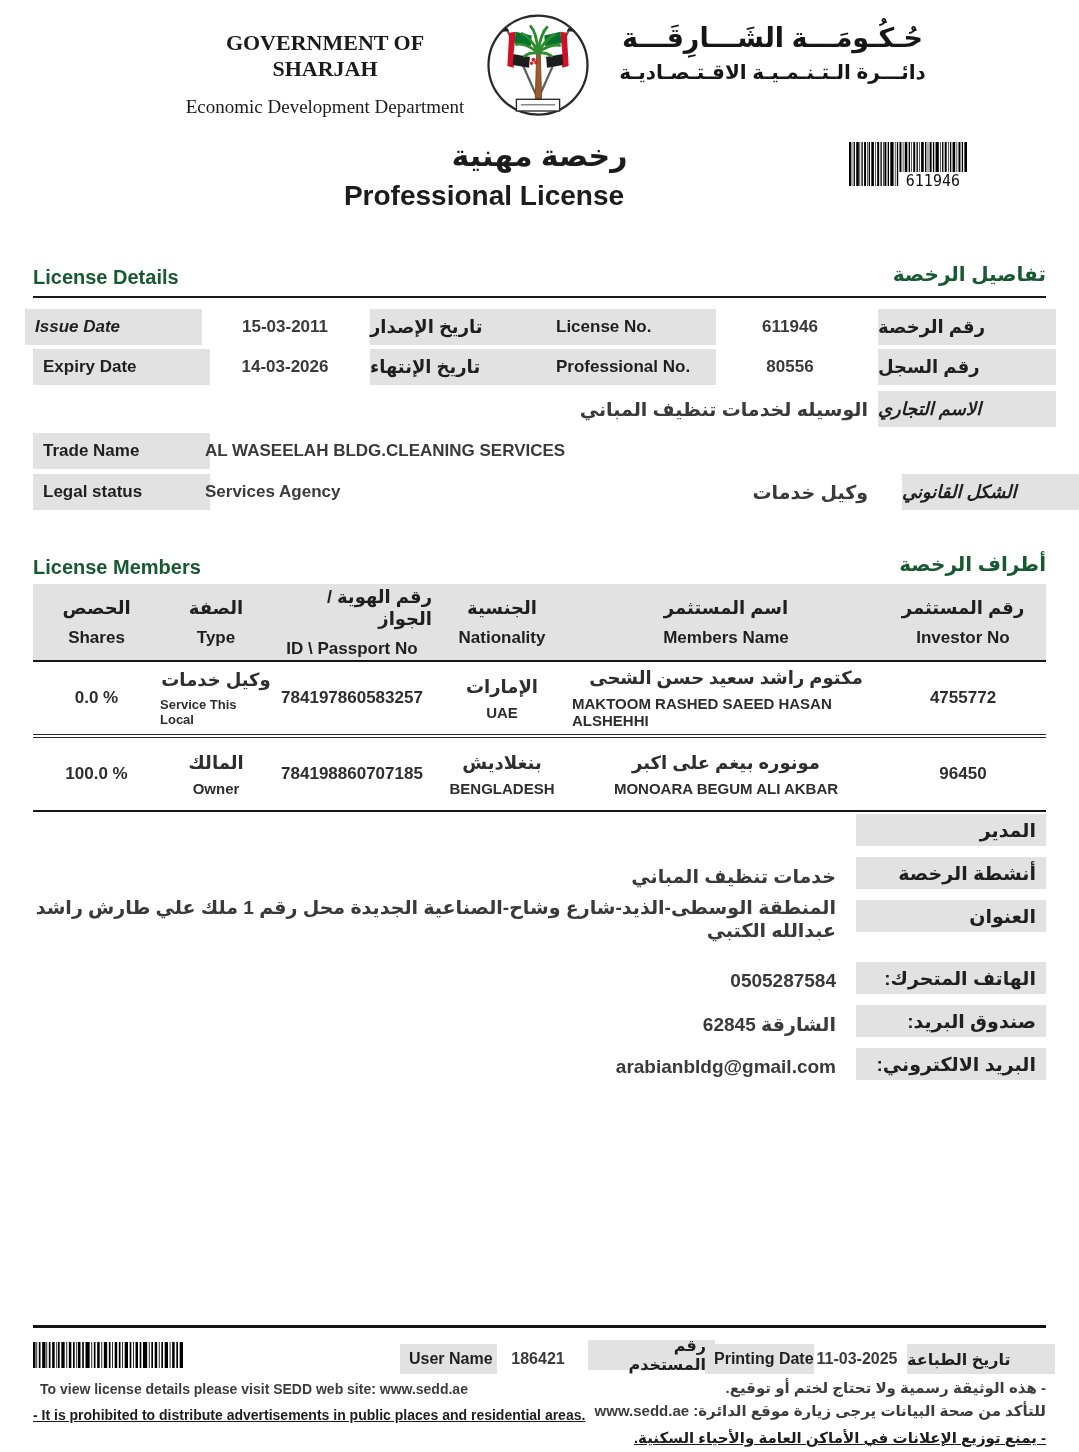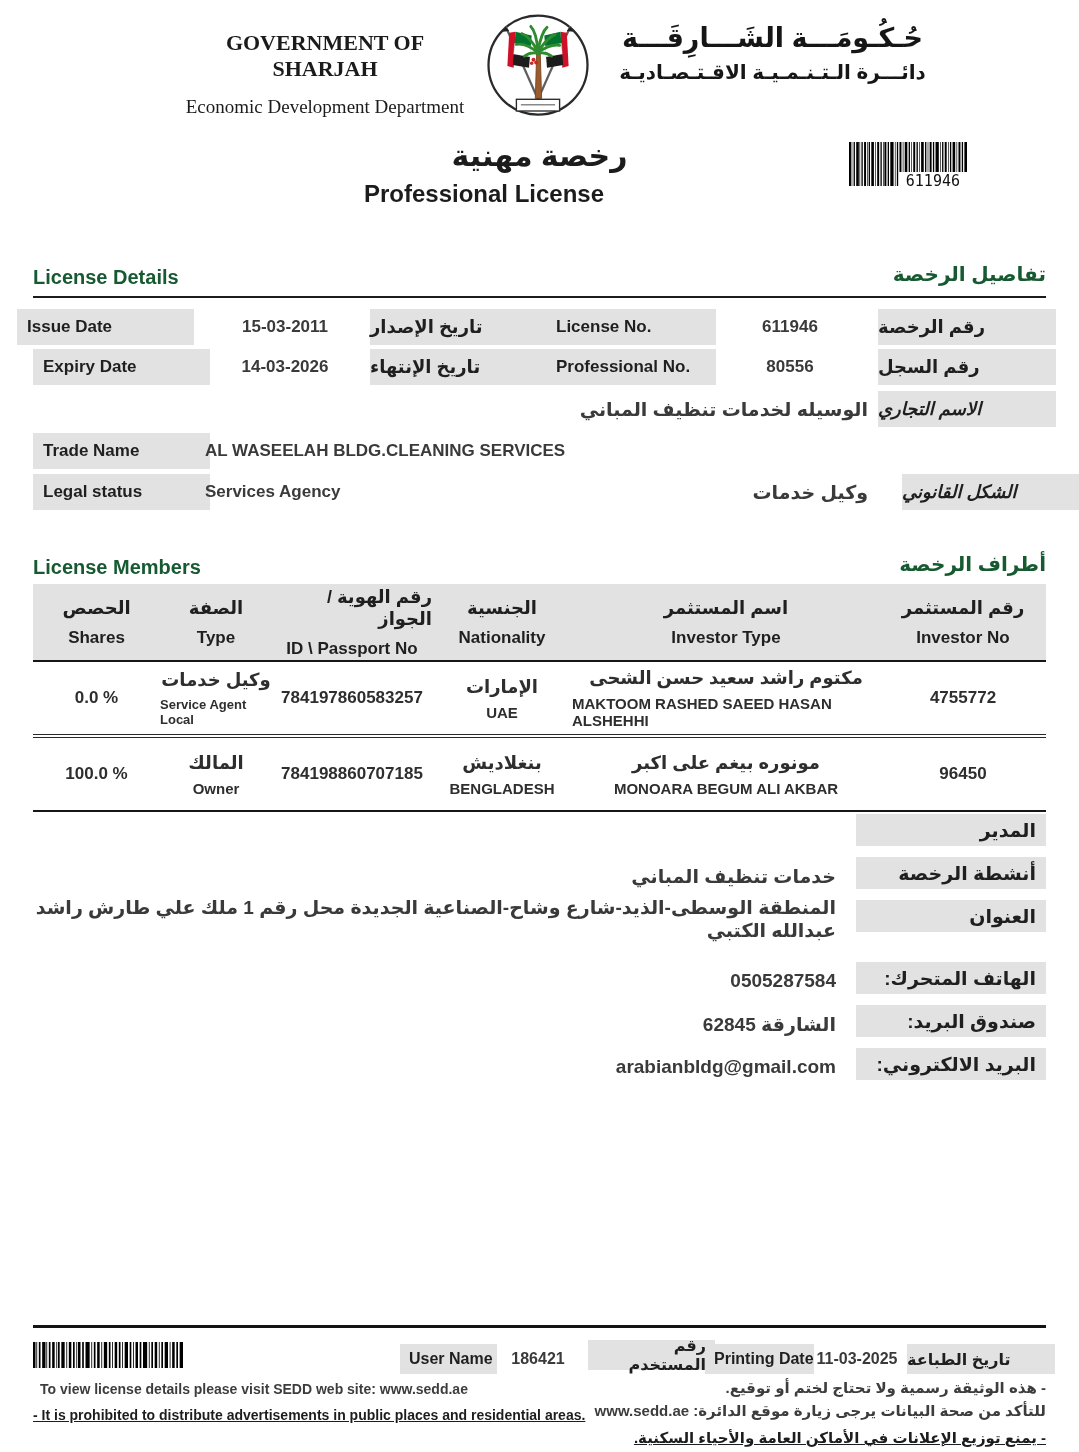--- a/index.html
+++ b/index.html
@@ -8,21 +8,21 @@
   .abs{position:absolute;}
   
   .gov-en{left:175px;top:30px;width:300px;text-align:center;}
   .gov-en .t1{font-family:"Liberation Serif","DejaVu Serif",serif;font-weight:bold;font-size:22px;color:#1b1b1b;}
   .gov-en .t2{font-family:"Liberation Serif","DejaVu Serif",serif;font-size:19px;color:#1b1b1b;margin-top:14px;}
   .gov-ar{left:605px;top:22px;width:335px;text-align:center;direction:rtl;}
   .gov-ar .t1{font-weight:bold;font-size:27px;color:#161616;}
   .gov-ar .t2{font-weight:bold;font-size:20px;color:#161616;margin-top:6px;}
   
   .title-ar{left:0;top:138px;width:1079px;text-align:center;font-weight:bold;font-size:30px;direction:rtl;color:#1c1c1c;}
-  .title-en{left:0;top:180px;width:968px;text-align:center;font-weight:bold;font-size:24px;color:#1c1c1c;}
+  .title-en{left:0;top:180px;width:968px;text-align:center;font-weight:bold;font-size:28px;color:#1c1c1c;}
   .bc1{left:849px;top:142px;width:118px;height:46px;}
   .bc1 svg{display:block;}
   .bc1 .num{position:absolute;right:0;bottom:-2px;background:#fff;padding:0 7px;
             font-family:"DejaVu Sans Mono",monospace;font-size:15px;color:#111;}
   
   .sec-en{font-weight:bold;font-size:20px;color:#175a31;}
   .sec-ar{font-weight:bold;font-size:20px;color:#175a31;direction:rtl;}
   .hline{height:2px;background:#1c1c1c;}
   
   .box{background:#e2e2e2;height:36px;display:flex;align-items:center;font-weight:bold;font-size:17px;color:#1f1f1f;}
@@ -168,21 +168,21 @@
           <rect x="176" width="4" height="40"></rect>
       </g>
     </svg>
     <span class="num">611946</span>
   </div>
 
   <div class="abs sec-en" style="left:33px;top:266px;">License Details</div>
   <div class="abs sec-ar" style="right:33px;top:262px;" lang="ar">تفاصيل الرخصة</div>
   <div class="abs hline" style="left:33px;width:1013px;top:296px;"></div>
 
-  <div class="abs box en" style="left:17px;top:309px;width:167px;">Issue Date</div>
+  <div class="abs box en" style="left:25px;top:309px;width:167px;font-style:italic;">Issue Date</div>
   <div class="abs val center" style="left:205px;top:309px;width:160px;">15-03-2011</div>
   <div class="abs box ar" style="left:370px;top:309px;width:170px;" lang="ar">تاريخ الإصدار</div>
   <div class="abs box en" style="left:546px;top:309px;width:160px;">License No.</div>
   <div class="abs val center" style="left:710px;top:309px;width:160px;">611946</div>
   <div class="abs box ar" style="left:878px;top:309px;width:168px;" lang="ar">رقم الرخصة</div>
 
   <div class="abs box en" style="left:33px;top:349px;width:167px;">Expiry Date</div>
   <div class="abs val center" style="left:205px;top:349px;width:160px;">14-03-2026</div>
   <div class="abs box ar" style="left:370px;top:349px;width:170px;" lang="ar">تاريخ الإنتهاء</div>
   <div class="abs box en" style="left:546px;top:349px;width:160px;">Professional No.</div>
@@ -216,35 +216,35 @@
       <div class="cell">
         <div class="ar" lang="ar">رقم الهوية / الجواز</div>
         <div class="en">ID \ Passport No</div>
       </div>
       <div class="cell">
         <div class="ar" lang="ar">الجنسية</div>
         <div class="en">Nationality</div>
       </div>
       <div class="cell">
         <div class="ar" lang="ar">اسم المستثمر</div>
-        <div class="en">Investor Type</div>
+        <div class="en">Members Name</div>
       </div>
       <div class="cell">
         <div class="ar" lang="ar">رقم المستثمر</div>
         <div class="en">Investor No</div>
       </div>
     </div>
 
     <div class="mgrid mrow sep">
       <div class="cell">
         <div class="single">0.0 %</div>
       </div>
       <div class="cell">
         <div class="l-ar" lang="ar">وكيل خدمات</div>
-        <div class="l-en small">Service Agent Local</div>
+        <div class="l-en small">Service This Local</div>
       </div>
       <div class="cell">
         <div class="single">784197860583257</div>
       </div>
       <div class="cell">
         <div class="l-ar" lang="ar">الإمارات</div>
         <div class="l-en">UAE</div>
       </div>
       <div class="cell">
         <div class="l-ar" lang="ar">مكتوم راشد سعيد حسن الشحى</div>

